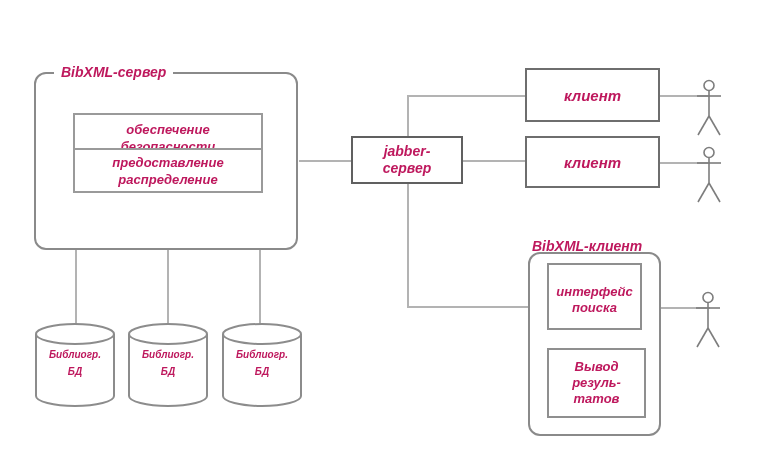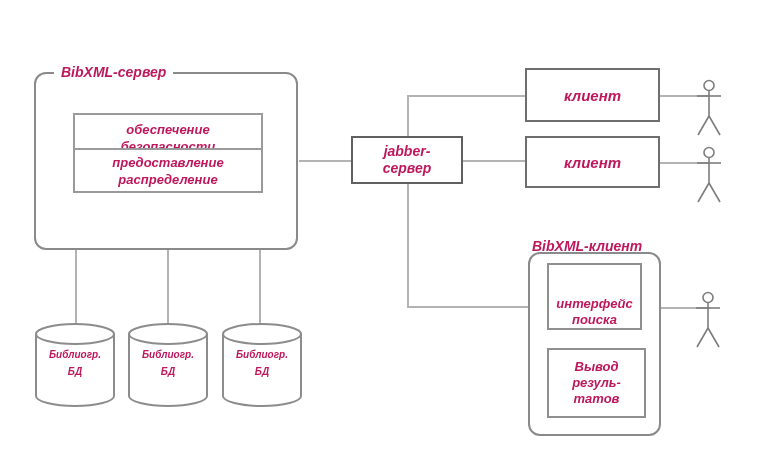--- a/index.html
+++ b/index.html
@@ -30,21 +30,21 @@
   .m1{top:21px;height:45px;margin-top:18px;}
   .m2{top:74px;height:41px;}
   .m3{top:126px;height:38px;}
   .jabber-box{left:351px;top:136px;width:112px;height:48px;border:2px solid #606060;font-size:14px;line-height:17px;}
   .client-box{left:525px;width:135px;border:2px solid #6e6e6e;font-size:15px;align-items:center;}
   .client-1{top:68px;height:54px;}
   .client-2{top:136px;height:52px;}
   .bibxml-box{left:528px;top:217px;width:133px;height:184px;border:2px solid #8a8a8a;border-radius:12px;margin-top:35px;}
   .bibxml-title{position:absolute;left:2px;top:-16px;font-size:14px;line-height:16px;white-space:nowrap;}
   .bib-module{position:absolute;left:17px;width:95px;border:2px solid #8f8f8f;background:#fff;display:flex;justify-content:center;font-size:13px;line-height:16px;}
-  .bib-m1{top:9px;height:67px;align-items:flex-end;padding-top:7px;box-sizing:border-box;}
+  .bib-m1{top:9px;height:67px;align-items:center;padding-top:7px;box-sizing:border-box;}
   .bib-m2{top:94px;height:66px;align-items:center;}
   
   .db{position:absolute;top:323px;width:80px;height:85px;}
   .db-1{left:35px;} .db-2{left:128px;} .db-3{left:222px;}
   .db svg{position:absolute;left:0;top:0;}
   .db-label{position:absolute;left:0;top:0;width:100%;height:100%;display:flex;align-items:center;justify-content:center;padding-bottom:5px;box-sizing:border-box;font-size:10px;line-height:17px;}
   
   .actor{position:absolute;width:38px;height:60px;}
   .actor-1{left:690px;top:78px;}
   .actor-2{left:690px;top:145px;}

